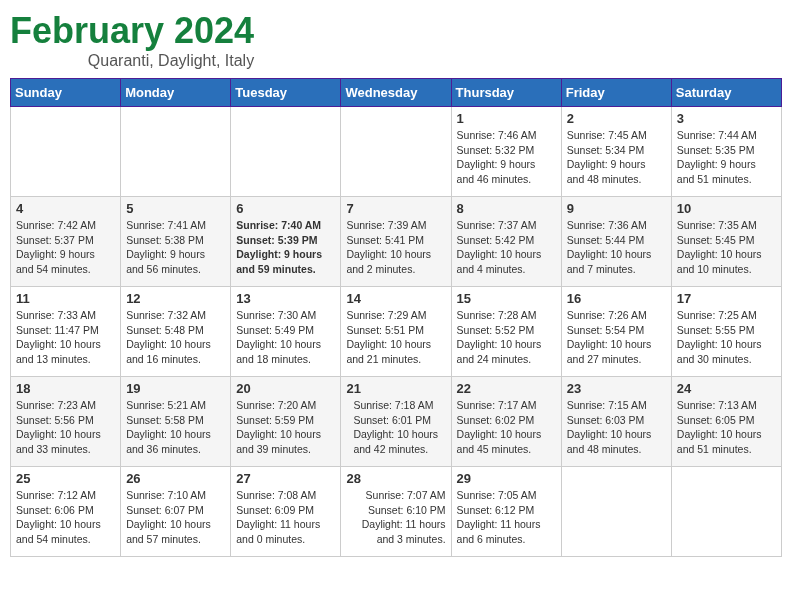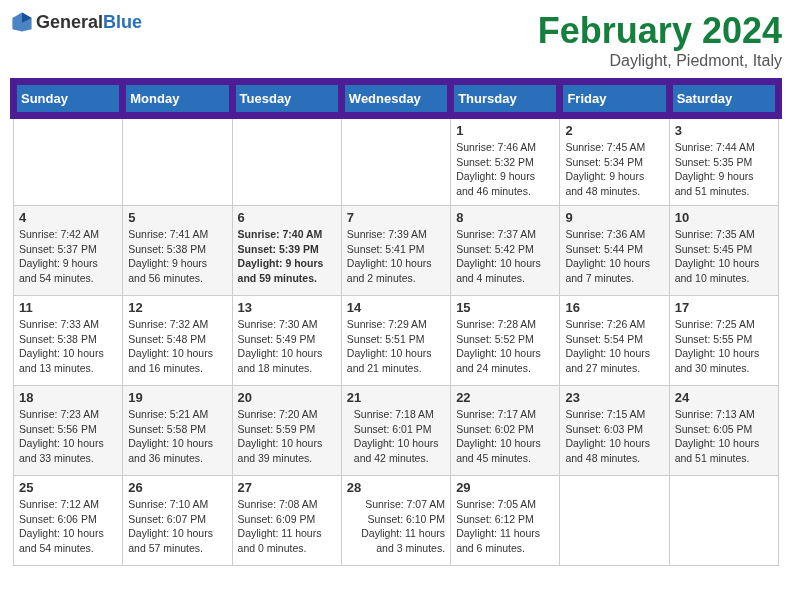--- a/index.html
+++ b/index.html
@@ -52,21 +52,21 @@
       border-collapse: collapse;
       table-layout: fixed;
     }
     thead tr th {
       background: #2a6fba;
       color: #fff;
       font-size: 13px;
       font-weight: bold;
       padding: 6px 4px;
       text-align: left;
-      border: 7px solid #4c1d95;
+      border: 1px solid #4c1d95;
     }
     tbody tr td {
       border: 1px solid #ccc;
       vertical-align: top;
       padding: 4px 5px;
       font-size: 11px;
       color: #333;
       height: 90px;
       background: #fff;
     }
@@ -86,32 +86,23 @@
       color: #333;
     }
     .empty-cell {
       background: #fff !important;
     }
   </style>
 </head>
 <body>
 
 <div class="header">
-  <div class="logo">
-    <svg class="logo-icon" viewBox="0 0 30 30" xmlns="http://www.w3.org/2000/svg">
-      <polygon points="15,3 27,10 27,24 15,27 3,24 3,10" fill="#2a6fba" opacity="0.85"></polygon>
-      <polygon points="15,3 27,10 15,16" fill="#1a4f9a"></polygon>
-    </svg>
-    <div>
-      <span class="logo-text-general">General</span><span class="logo-text-blue">Blue</span>
-    </div>
-  </div>
   <div class="title-block">
     <div class="title-month">February 2024</div>
-    <div class="title-location">Daylight, Piedmont, Italy</div>
+    <div class="title-location">Quaranti, Daylight, Italy</div>
   </div>
 </div>
 
 <table>
   <thead>
     <tr>
     <th>Sunday</th>
         <th>Monday</th>
         <th>Tuesday</th>
         <th>Wednesday</th>
@@ -196,21 +187,21 @@
           <div class="day-info" style="white-space: pre-line;">Sunrise: 7:35 AM
 Sunset: 5:45 PM
 Daylight: 10 hours
 and 10 minutes.</div>
         </td>
       </tr>
       <tr>
         <td>
           <span class="day-number">11</span>
           <div class="day-info" style="white-space: pre-line;">Sunrise: 7:33 AM
-Sunset: 5:38 PM
+Sunset: 11:47 PM
 Daylight: 10 hours
 and 13 minutes.</div>
         </td>
         <td>
           <span class="day-number">12</span>
           <div class="day-info" style="white-space: pre-line;">Sunrise: 7:32 AM
 Sunset: 5:48 PM
 Daylight: 10 hours
 and 16 minutes.</div>
         </td>

